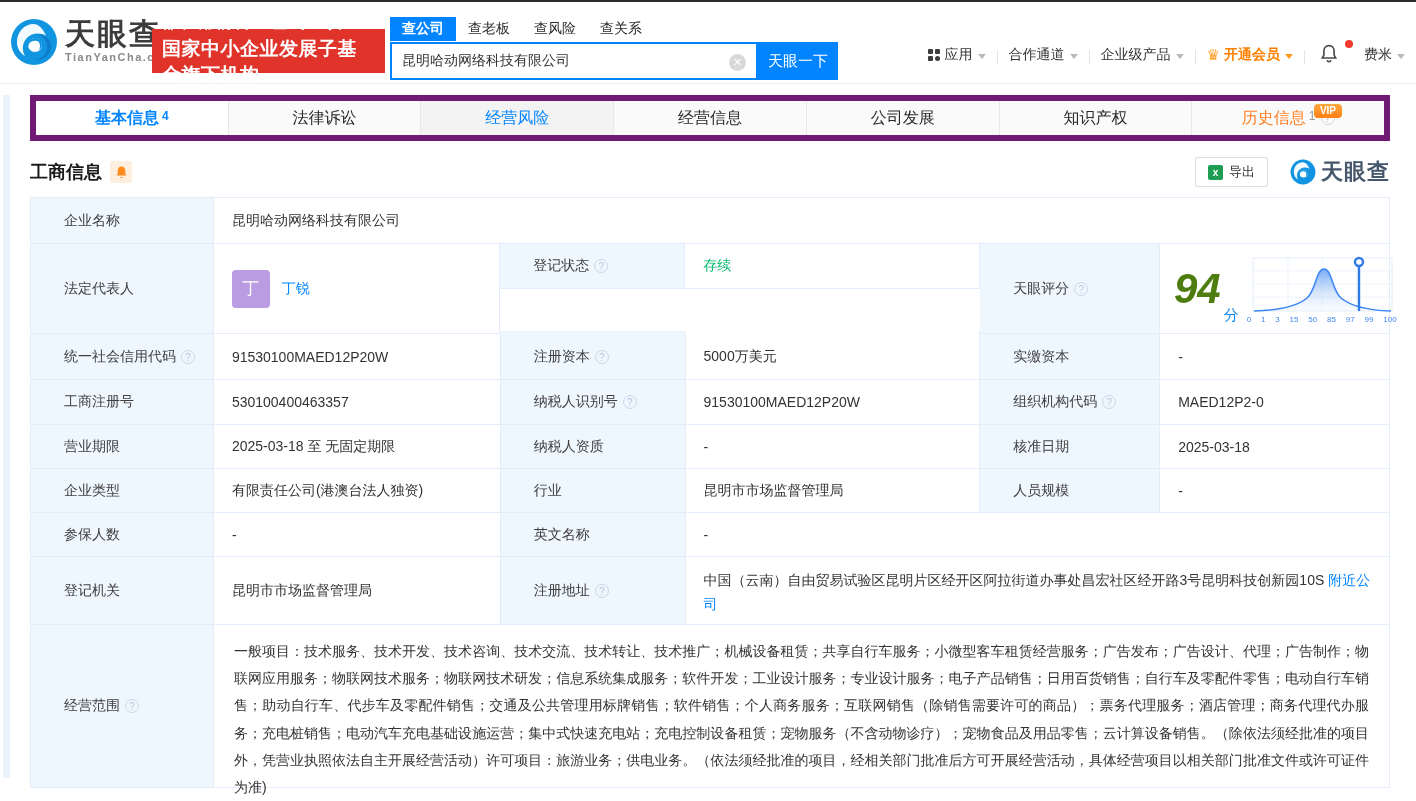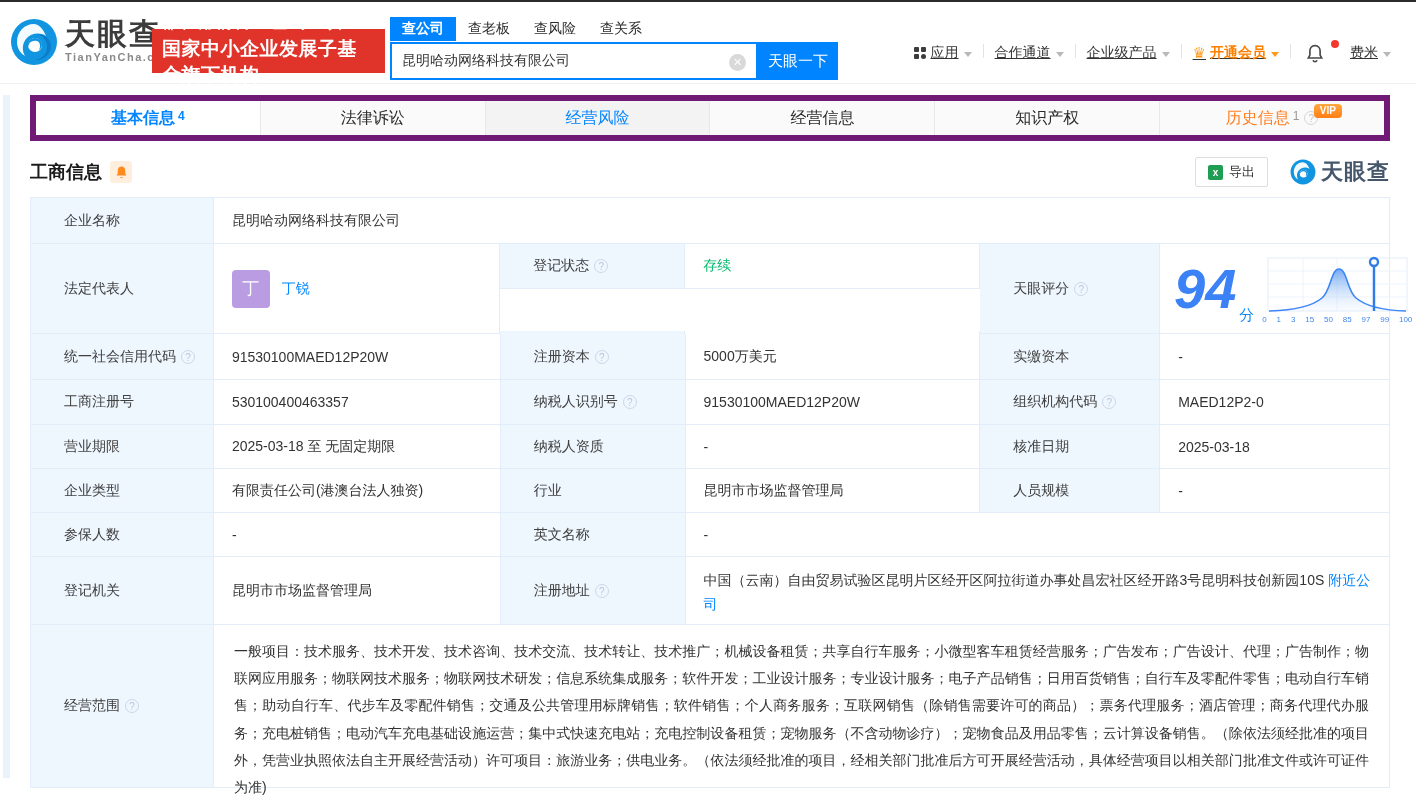--- a/index.html
+++ b/index.html
@@ -21,21 +21,21 @@
   .search-area { position:absolute; left:390px; top:14px; }
   .search-tabs { display:flex; align-items:center; height:26px; }
   .search-tab { font-size:14px; color:#2a2a2a; padding:3px 12px; cursor:pointer; }
   .search-tab.active { background:#0084ff; color:#fff; font-weight:700; }
   .search-row { display:flex; }
   .search-box { position:relative; width:368px; height:38px; border:2px solid #0084ff; background:#fff; display:flex; align-items:center; }
   .search-box input { border:0; outline:0; width:320px; padding:0 10px; font-size:14px; color:#333; font-family:inherit; }
   .clear-ic { position:absolute; right:10px; top:10px; width:17px; height:17px; border-radius:50%; background:#d9d9d9; color:#fff; font-size:11px; line-height:17px; text-align:center; cursor:pointer; }
   .search-btn { width:80px; height:38px; background:#0084ff; color:#fff; border:0; font-size:15px; cursor:pointer; font-family:inherit; }
 
-  .top-nav { position:absolute; right:14px; top:42px; display:flex; align-items:flex-start; font-size:14px; color:#333;text-decoration:underline; }
+  .top-nav { position:absolute; right:0; top:42px; display:flex; align-items:flex-end; font-size:14px; color:#333; }
   .nav-item { display:flex; align-items:center; padding:0 11px; cursor:pointer; white-space:nowrap; }
   .nav-sep { width:1px; height:14px; background:#e3e3e3; }
   .caret { width:0; height:0; border-left:4px solid transparent; border-right:4px solid transparent; border-top:5px solid #b9b9b9; margin-left:5px; margin-top:2px; }
   .grid-ic { display:grid; grid-template-columns:5px 5px; grid-template-rows:5px 5px; gap:2px; margin-right:5px; }
   .grid-ic i { background:#3c3c3c; border-radius:1px; }
   .grid-ic i:nth-child(4) { border-radius:50%; }
   .vip-nav { color:#ff8000; font-weight:700; }
   .crown { color:#ff9a1e; font-size:15px; margin-right:4px; font-style:normal; }
   .vip-nav .caret { border-top-color:#ff9a1e; }
   .bell-wrap { position:relative; margin:0 4px; }
@@ -79,21 +79,21 @@
   .w46{width:705px}.w2656{width:1177px}
   .h46{height:46px}.h45{height:45px}.h44{height:44px}.h90{height:90px}.h68{height:68px}.h163{height:163px}
   .mid { width:480px; display:flex; flex-direction:column;gap:42px; }
   .mid .trow { height:45px; }
   .green { color:#00b86b; }
   .link { color:#0084ff; cursor:pointer; text-decoration:none; }
   .avatar { width:38px; height:38px; background:#b99ce1; border-radius:4px; color:#fff; font-size:17px; display:flex; align-items:center; justify-content:center; flex:none; }
   .rep-name { margin-left:12px; }
 
   .score-cell { padding:0 8px 0 14px; }
-  .score-num { font-size:56px; font-weight:800; font-style:italic; color:#3b82f6; line-height:1; }
+  .score-num { font-size:42px; font-weight:800; font-style:italic; color:#4d7c0f; line-height:1; }
   .score-unit { font-size:15px; color:#0b86f8; align-self:flex-end; margin:0 8px 8px 3px; }
   .chart-wrap { display:flex; flex-direction:column; }
   .ticks { display:flex; justify-content:space-between; width:150px; font-size:8px; color:#4287ee; margin-top:1px; }
 
   .addr-cell { display:block; padding:11px 18px; line-height:24px; }
   .scope-cell { display:block; padding:13px 20px; line-height:27.2px; text-align:justify; }
   .val-pad { padding:0 18px; }
 </style>
 </head>
 <body>
@@ -188,20 +188,23 @@
       <span class="sup">4</span>
     </div>
     <div class="tab">
       <span>法律诉讼</span>
     </div>
     <div class="tab hovered">
       <span>经营风险</span>
     </div>
     <div class="tab">
       <span>经营信息</span>
+    </div>
+    <div class="tab">
+      <span>公司发展</span>
     </div>
     <div class="tab">
       <span>知识产权</span>
     </div>
     <div class="tab vip-tab">
       <span class="vip-badge">VIP</span>
       <span>历史信息</span>
       <span class="cnt">1</span>
       <span class="q-ic">?</span>
     </div>

